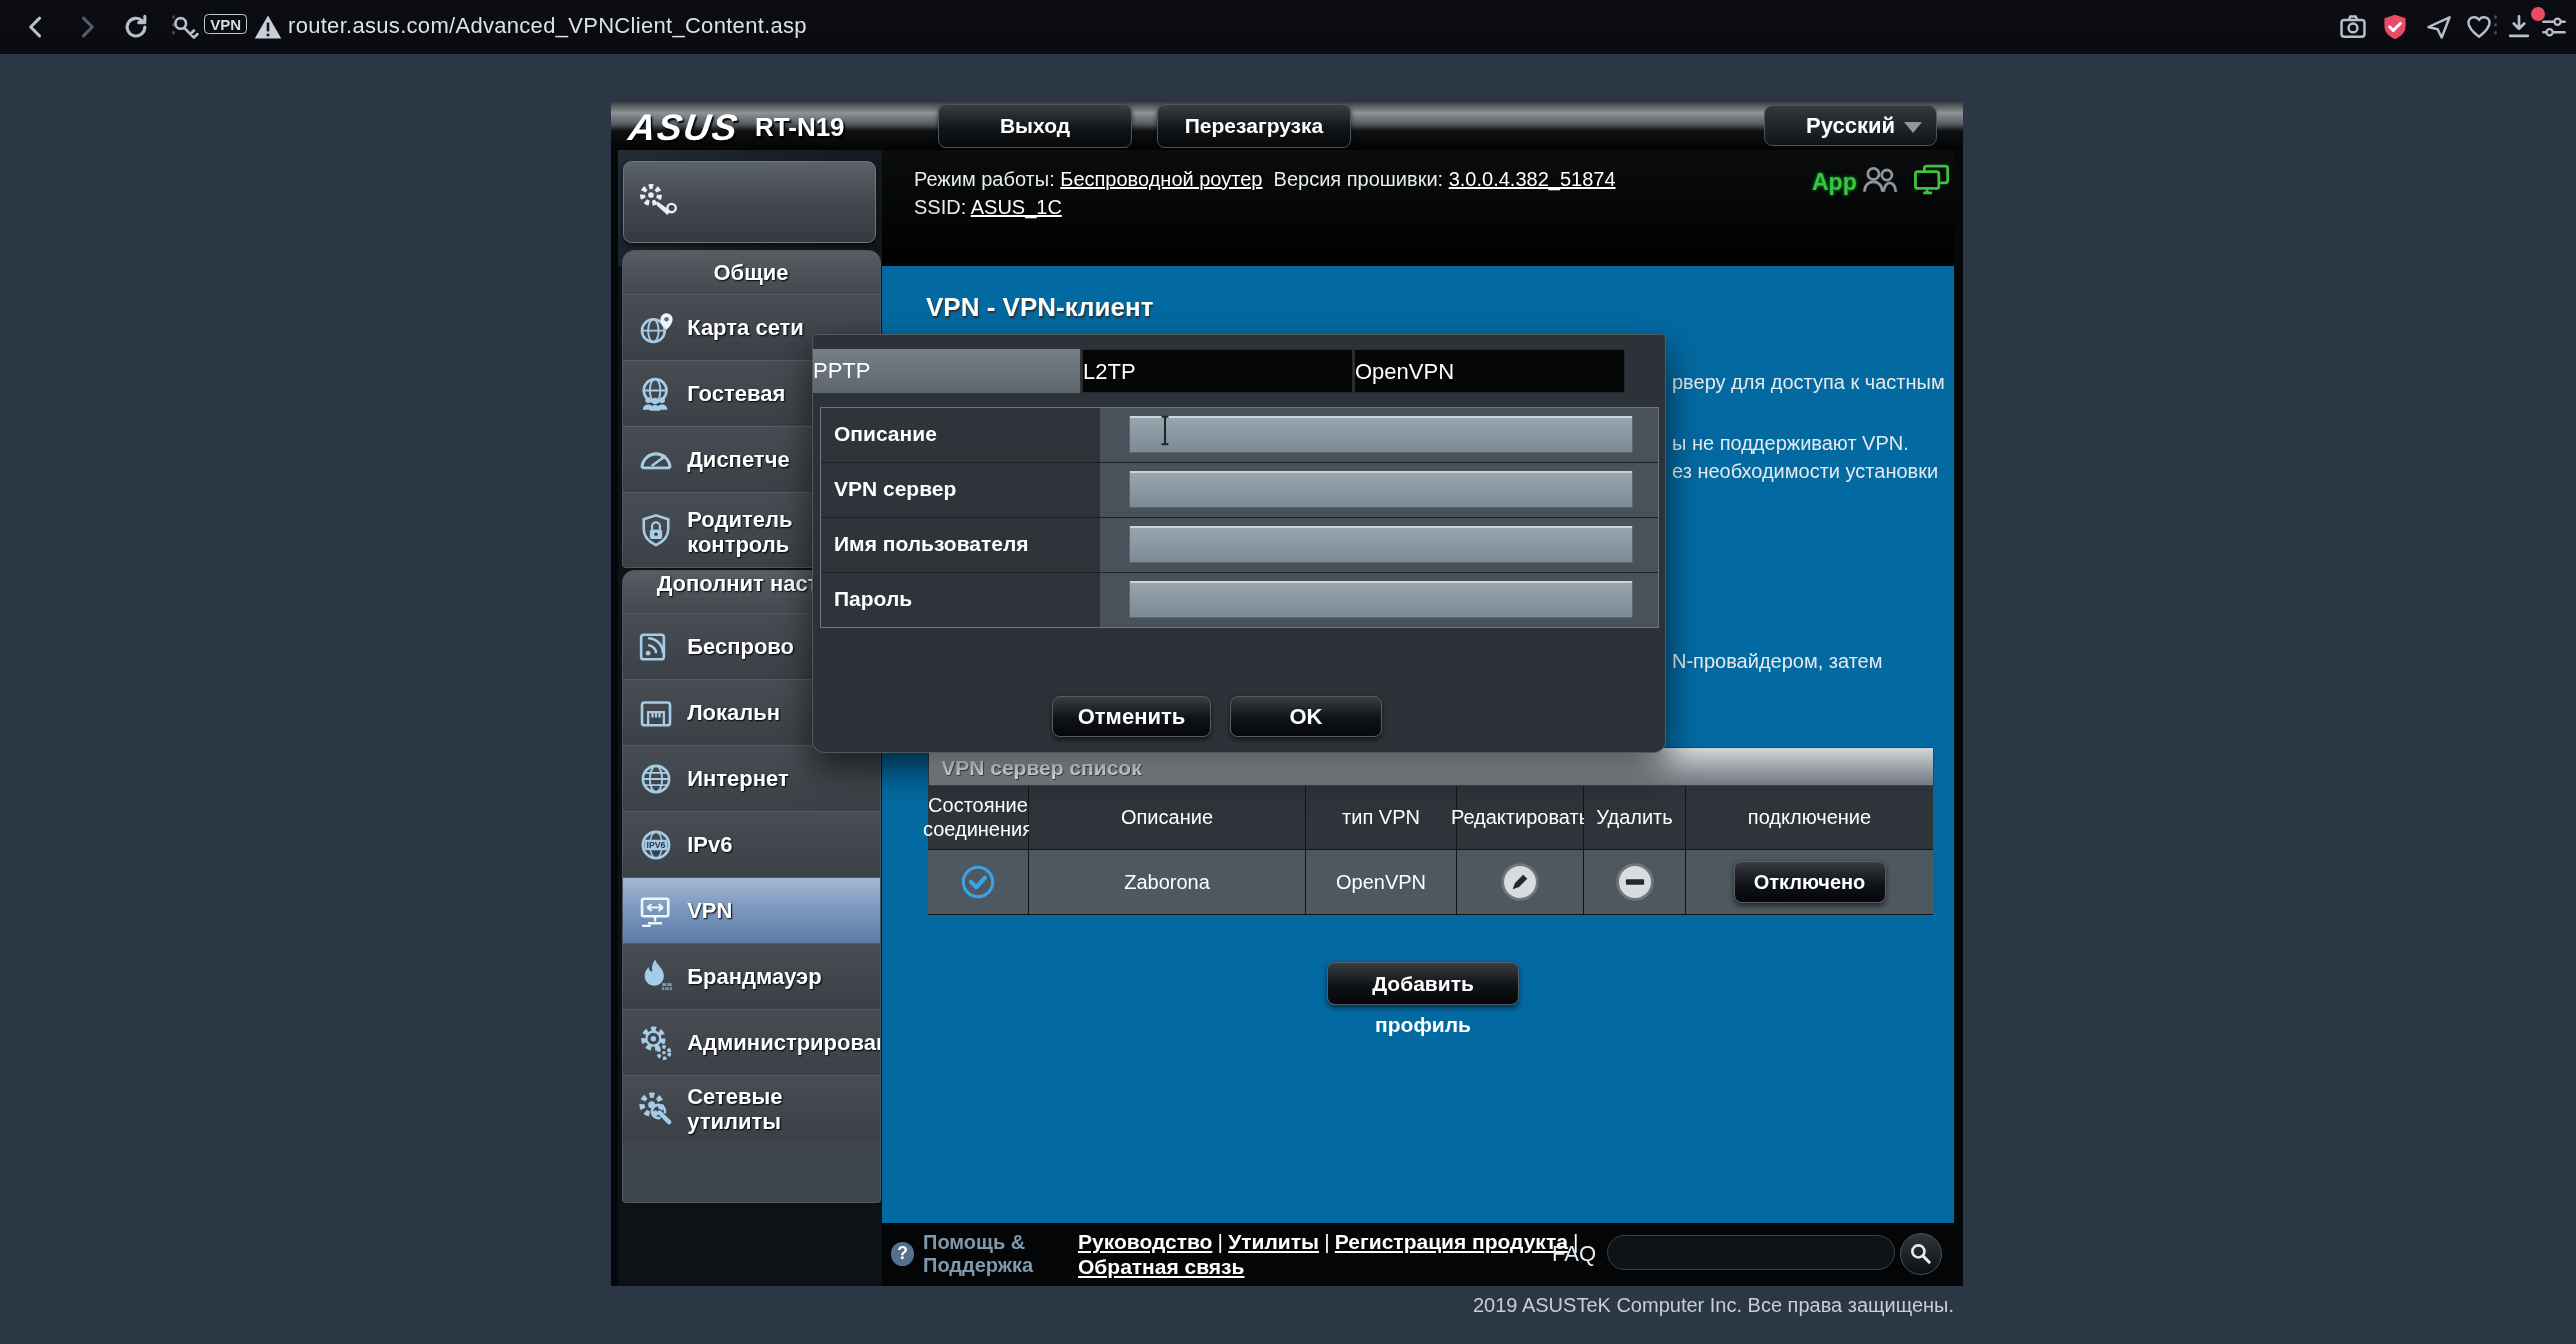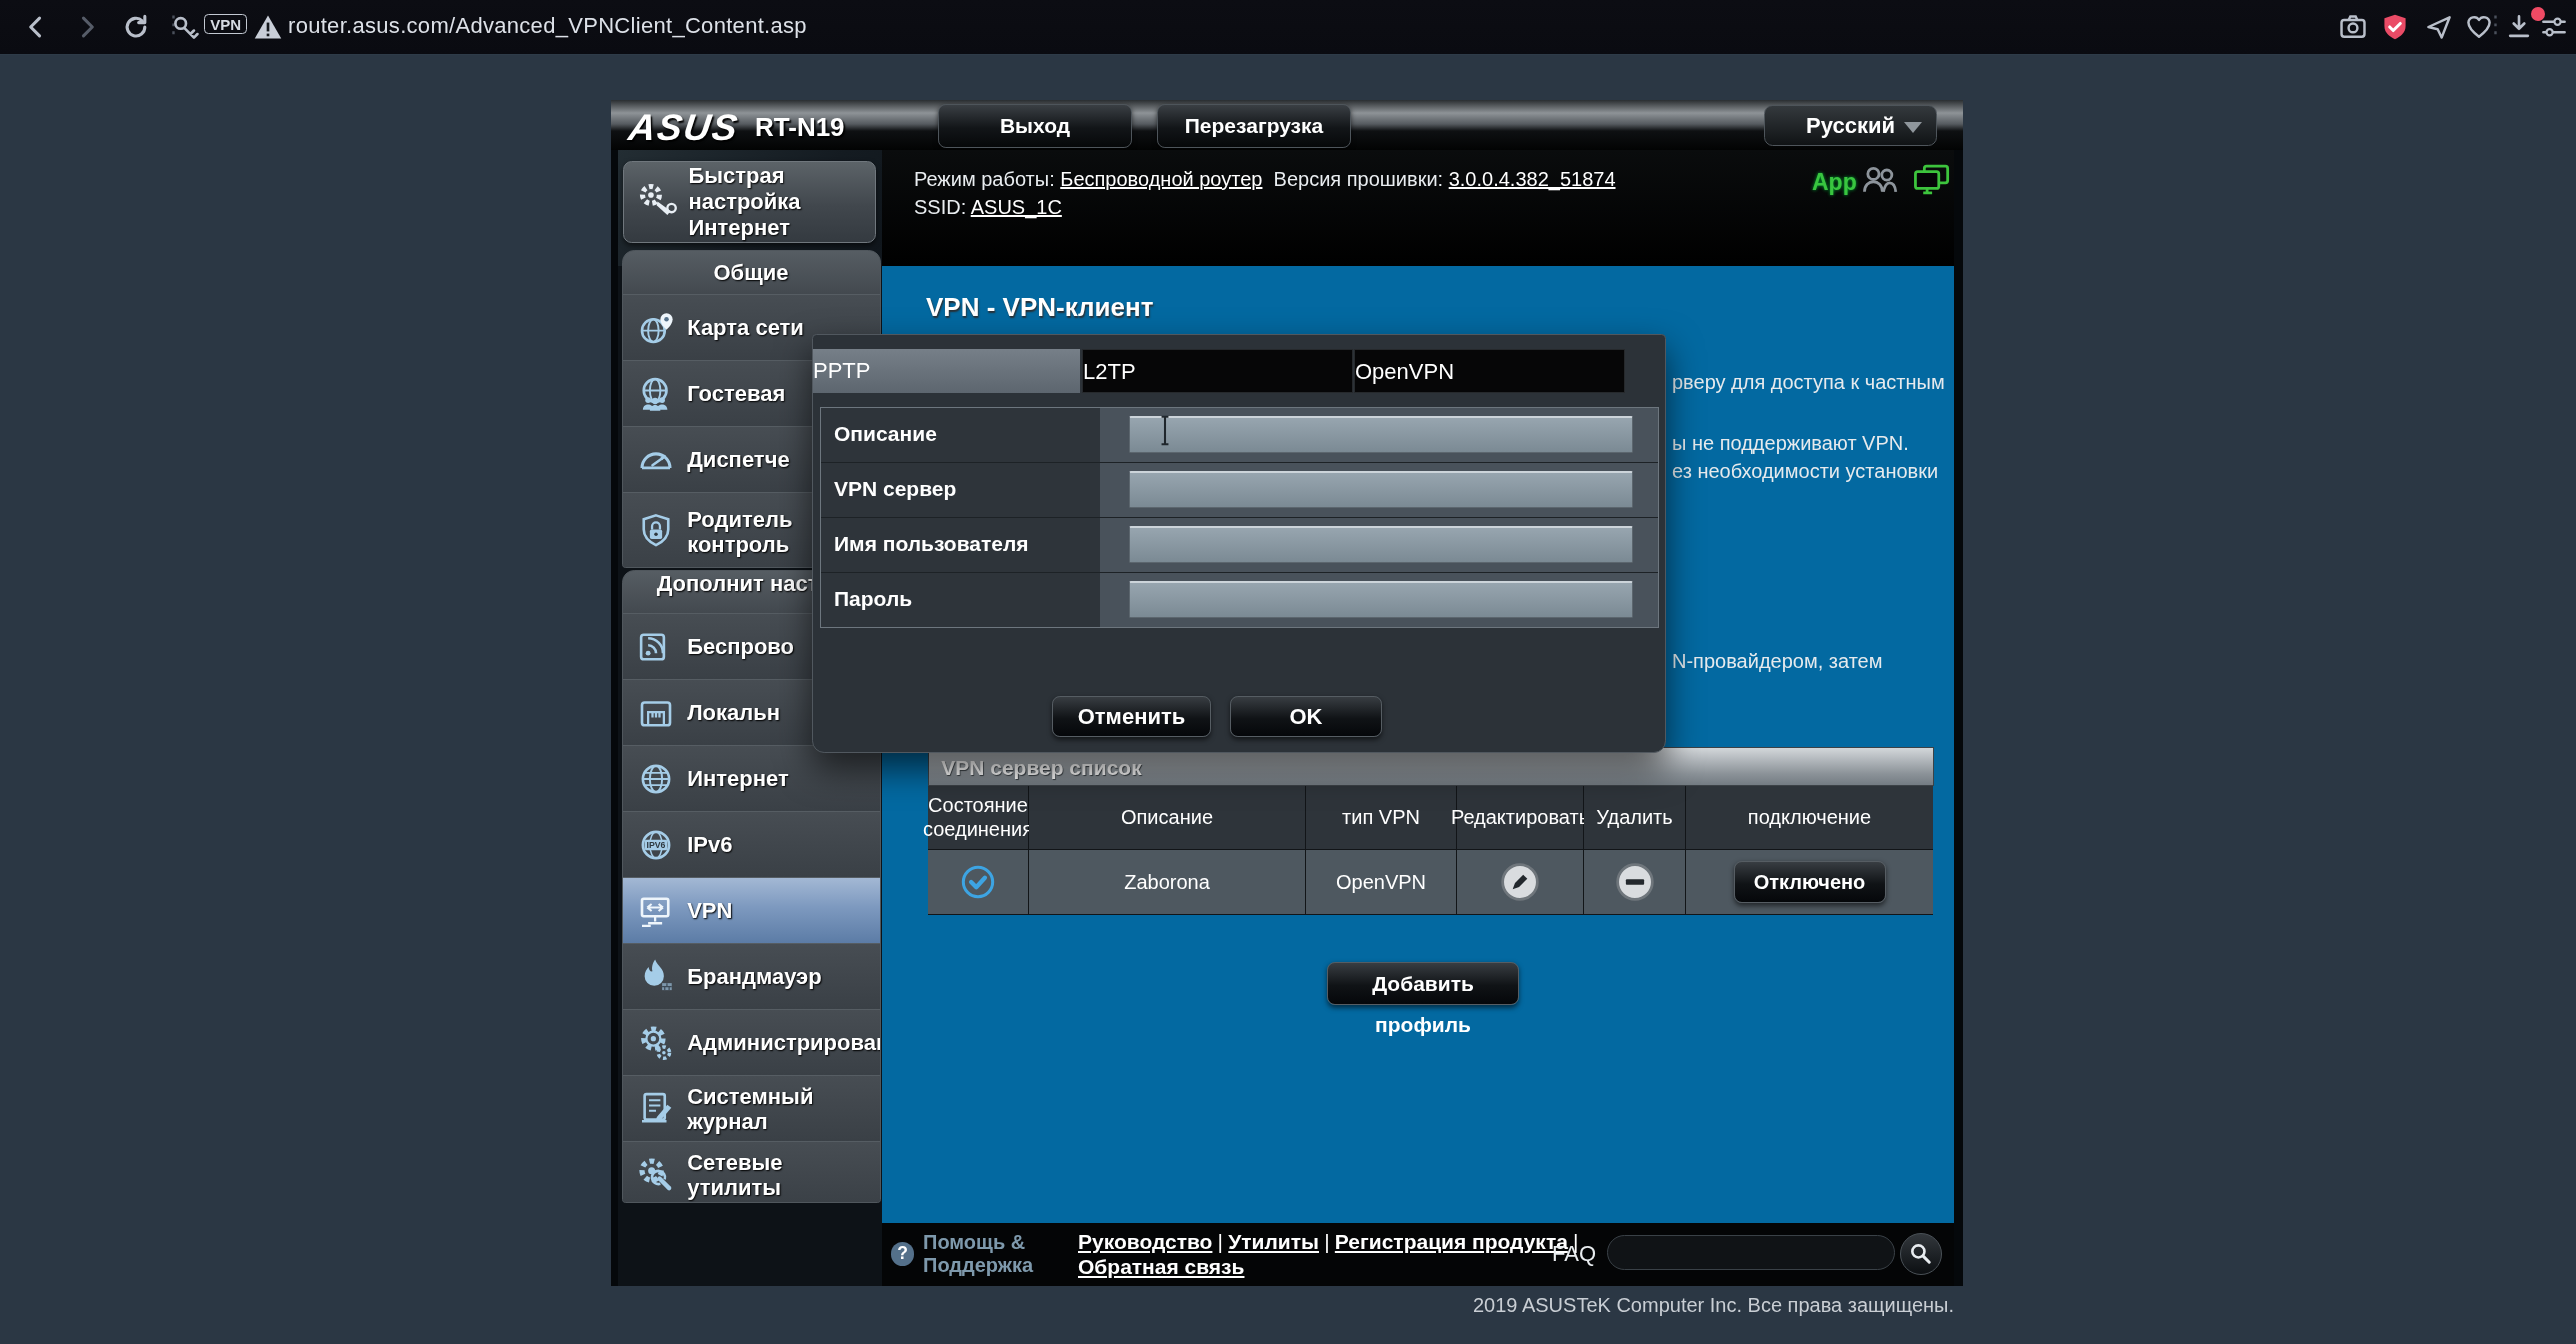--- a/index.html
+++ b/index.html
@@ -228,21 +228,20 @@
     <div class="qis-area">
       <div class="qis-btn">
         <span class="qis-icon">
           <svg width="45" height="45" viewBox="0 0 48 48">
               <circle cx="17" cy="17" r="9" fill="none" stroke="#e8eef4" stroke-width="5.5" stroke-dasharray="4.5 3.5"></circle>
               <circle cx="17" cy="17" r="3" fill="#e8eef4"></circle>
               <path d="M24 24l14 10-3.5 4.5L23 28z" fill="#e8eef4"></path>
               <circle cx="39" cy="31" r="4.5" fill="none" stroke="#e8eef4" stroke-width="2.5"></circle>
             </svg>
         </span>
-        <span class="lbl">Быстрая настройка Интернет</span>
       </div>
     </div>
 
     <div class="topblack">
       <div class="info-line" style="top:17.5px">
         <span>Режим работы:</span>
         <a class="lnk">Беспроводной роутер</a>&nbsp;
         <span>Версия прошивки:</span>
         <a class="lnk">3.0.0.4.382_51874</a>
       </div>
@@ -392,31 +391,20 @@
           <span class="sb-ic">
             <svg viewBox="0 0 48 48">
                 <circle cx="21" cy="19" r="11" fill="none" stroke="#a5cde8" stroke-width="6" stroke-dasharray="5.5 4.3"></circle>
                 <circle cx="21" cy="19" r="8" fill="none" stroke="#a5cde8" stroke-width="2.6"></circle>
                 <circle cx="21" cy="19" r="3" fill="#a5cde8"></circle>
                 <circle cx="33" cy="35" r="6.5" fill="none" stroke="#a5cde8" stroke-width="4" stroke-dasharray="4 3"></circle>
                 <circle cx="33" cy="35" r="2" fill="#a5cde8"></circle>
               </svg>
           </span>
           <span class="sb-lb">Администрирование</span>
-        </div>
-        <div class="sb-item">
-          <span class="sb-ic">
-            <svg viewBox="0 0 48 48">
-                <rect x="11" y="7" width="23" height="29" rx="2" fill="none" stroke="#a5cde8" stroke-width="3"></rect>
-                <path d="M16 14h13M16 20h13M16 26h8" stroke="#a5cde8" stroke-width="2.4"></path>
-                <path d="M25 33l12-14 4.5 3.5-12 14-6 1.5z" fill="#a5cde8"></path>
-                <path d="M8 38h28" stroke="#a5cde8" stroke-width="3"></path>
-              </svg>
-          </span>
-          <span class="sb-lb">Системный журнал</span>
         </div>
         <div class="sb-item">
           <span class="sb-ic">
             <svg viewBox="0 0 48 48">
                 <circle cx="19" cy="19" r="11" fill="none" stroke="#a5cde8" stroke-width="6" stroke-dasharray="5.5 4.3"></circle>
                 <circle cx="19" cy="19" r="4" fill="#a5cde8"></circle>
                 <path d="M28 28l11 11" stroke="#a5cde8" stroke-width="5" stroke-linecap="round"></path>
                 <path d="M29 34a7.5 7.5 0 1 1 5-5" fill="none" stroke="#a5cde8" stroke-width="3"></path>
               </svg>
           </span>

